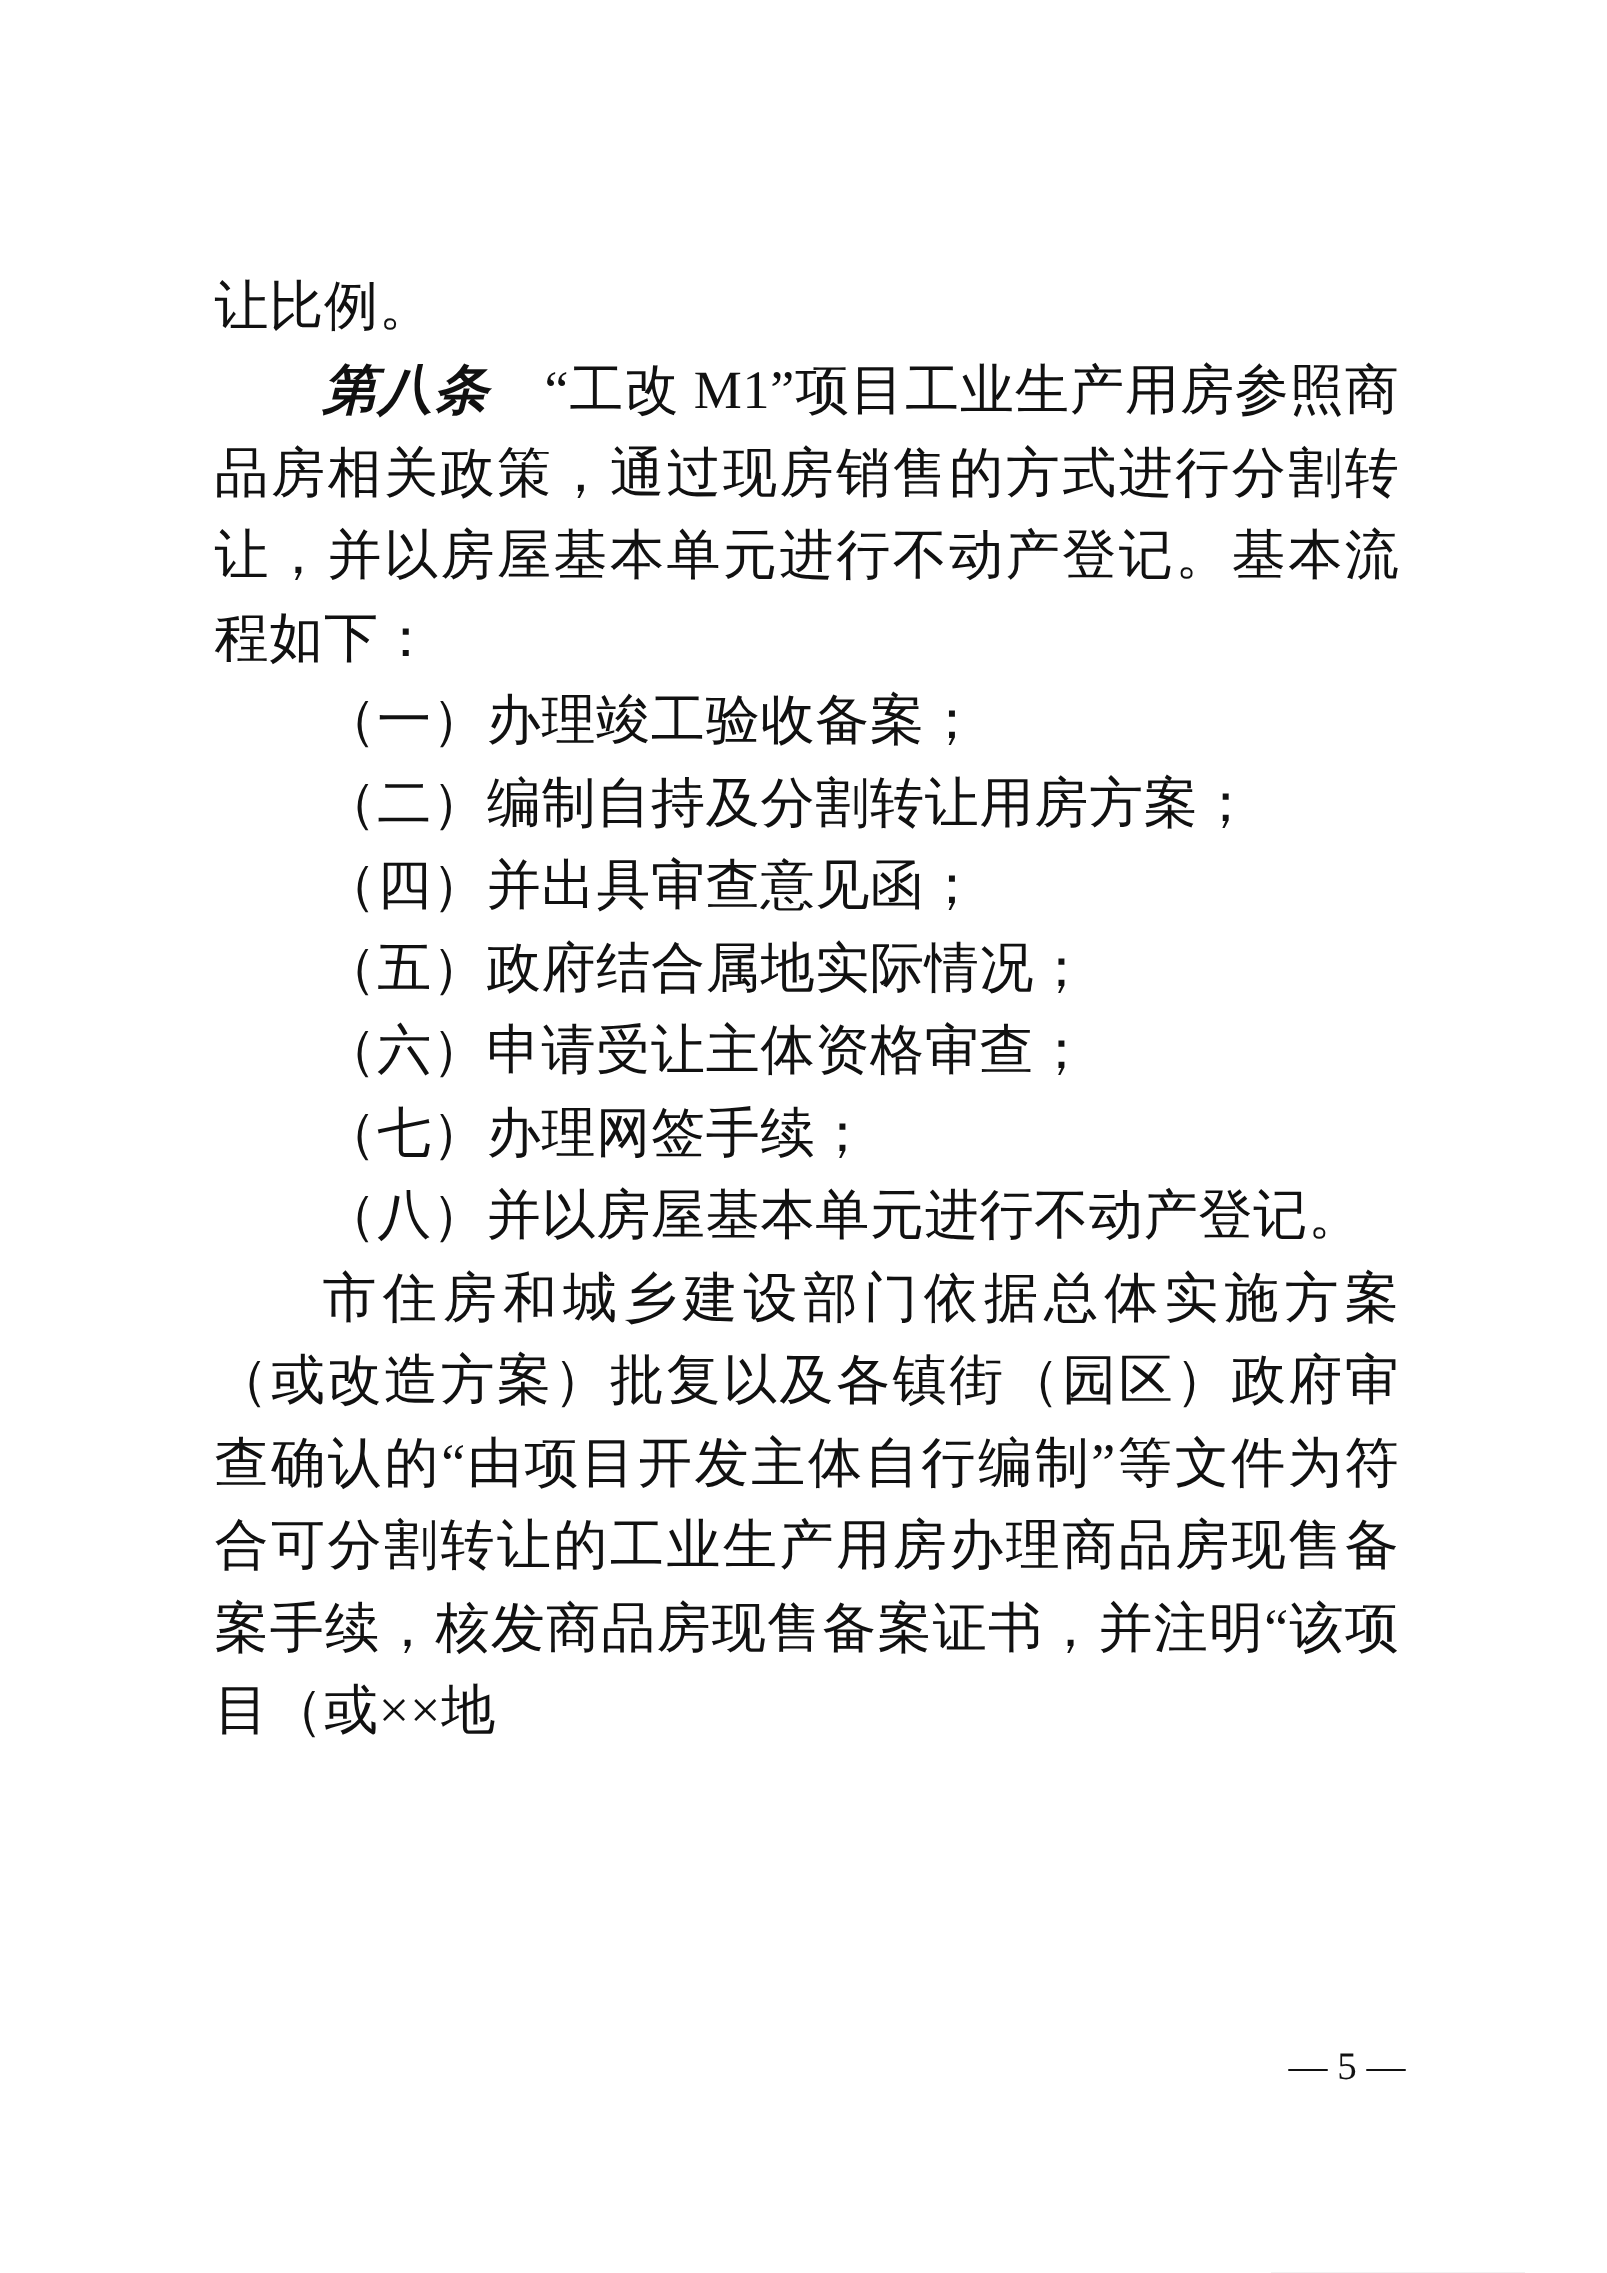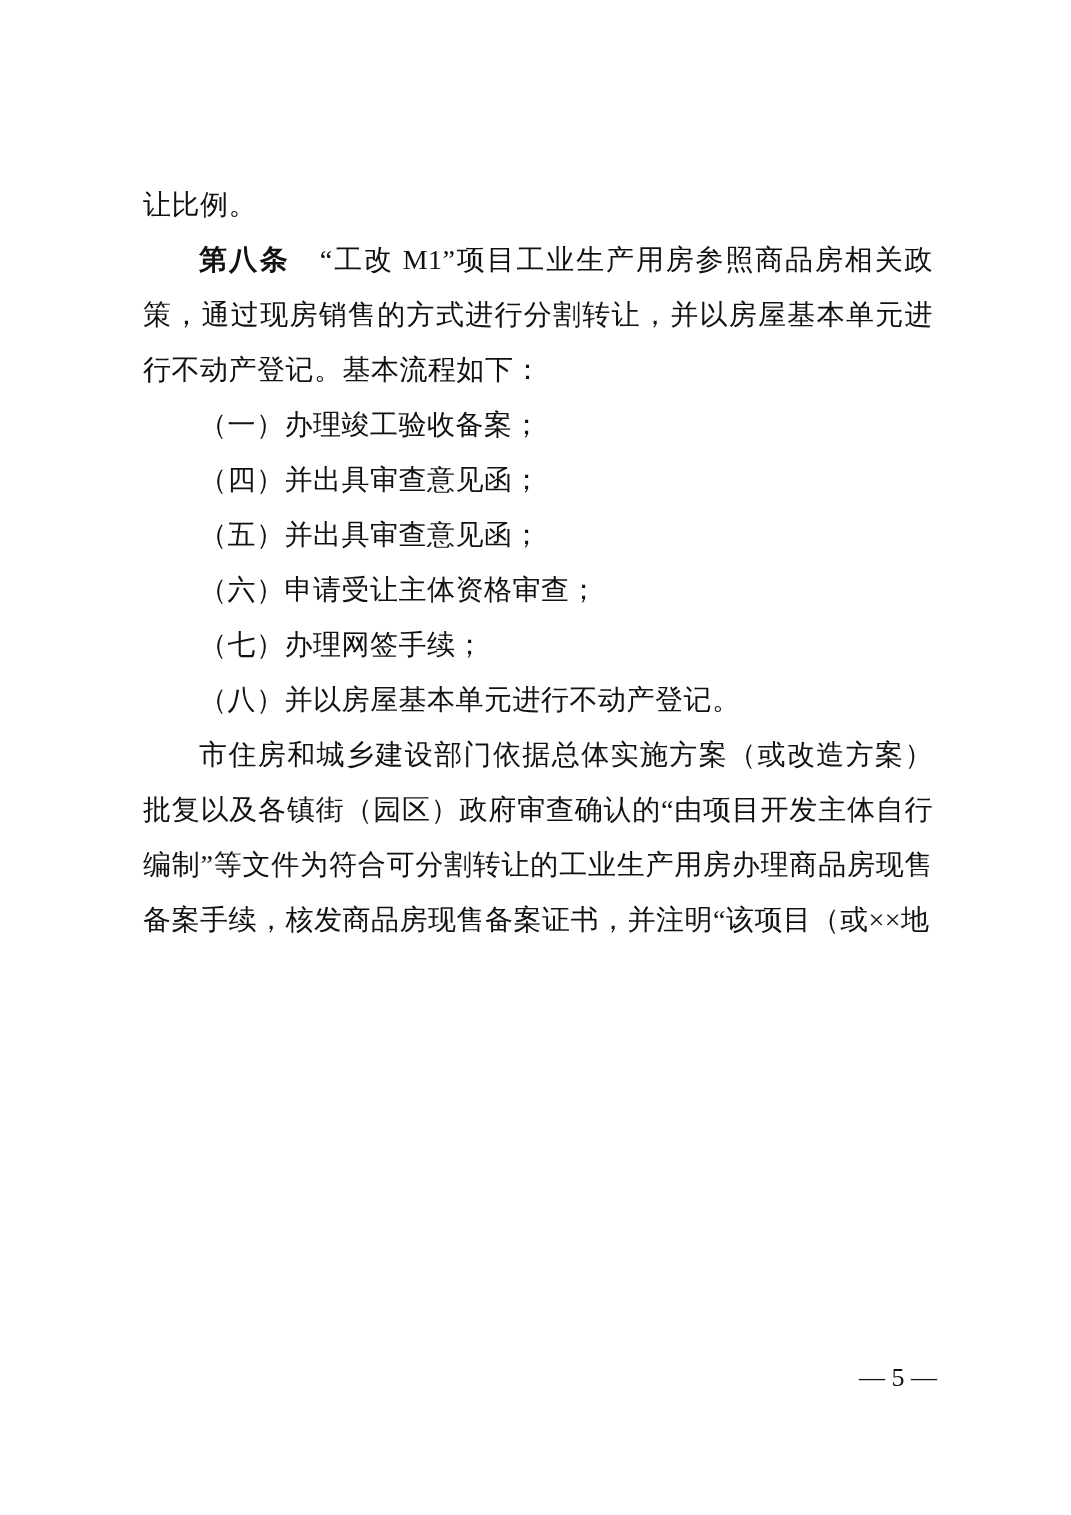--- a/index.html
+++ b/index.html
@@ -15,36 +15,37 @@
     background: #ffffff;
     overflow: hidden;
     font-family: "Liberation Serif", "DejaVu Serif", serif;
     color: #111111;
   }
   .doc-body {
     position: absolute;
     left: 143px;
     top: 177px;
     width: 790px;
-    font-size: 28px;
+    font-size: 36px;
     line-height: 55px;
     text-align: justify;
     letter-spacing: 0.5px;
   }
   .doc-body p {
     margin: 0;
     padding: 0;
   }
   .doc-body p.indent {
     text-indent: 2em;
   }
   .seg-bold {
     font-weight: 700;
     font-family: "Liberation Sans", "DejaVu Sans", sans-serif;
     letter-spacing: 1px;
+    font-style: italic;
   }
   .page-footer {
     position: absolute;
     top: 1362px;
     left: 0;
     right: 134px;
     text-align: right;
     font-size: 26px;
     line-height: 32px;
     color: #111111;
@@ -52,21 +53,22 @@
   }
 </style>
 </head>
 <body>
 
 <div class="page">
   <div class="doc-body" id="doc-body">
       <p><span class="seg-regular">让比例。</span></p>
       <p class="indent"><span class="seg-bold">第八条</span><span class="seg-regular">　“工改 M1”项目工业生产用房参照商品房相关政策，通过现房销售的方式进行分割转让，并以房屋基本单元进行不动产登记。基本流程如下：</span></p>
       <p class="indent"><span class="seg-regular">（一）办理竣工验收备案；</span></p>
+      <p class="indent"><span class="seg-regular">（二）编制自持及分割转让用房方案；</span></p>
       <p class="indent"><span class="seg-regular">（四）并出具审查意见函；</span></p>
-      <p class="indent"><span class="seg-regular">（五）并出具审查意见函；</span></p>
+      <p class="indent"><span class="seg-regular">（五）政府结合属地实际情况；</span></p>
       <p class="indent"><span class="seg-regular">（六）申请受让主体资格审查；</span></p>
       <p class="indent"><span class="seg-regular">（七）办理网签手续；</span></p>
       <p class="indent"><span class="seg-regular">（八）并以房屋基本单元进行不动产登记。</span></p>
       <p class="indent"><span class="seg-regular">市住房和城乡建设部门依据总体实施方案（或改造方案）批复以及各镇街（园区）政府审查确认的“由项目开发主体自行编制”等文件为符合可分割转让的工业生产用房办理商品房现售备案手续，核发商品房现售备案证书，并注明“该项目（或××地</span></p>
     </div>
   <div class="page-footer">— 5 —</div>
 </div>
 
 </body></html>

